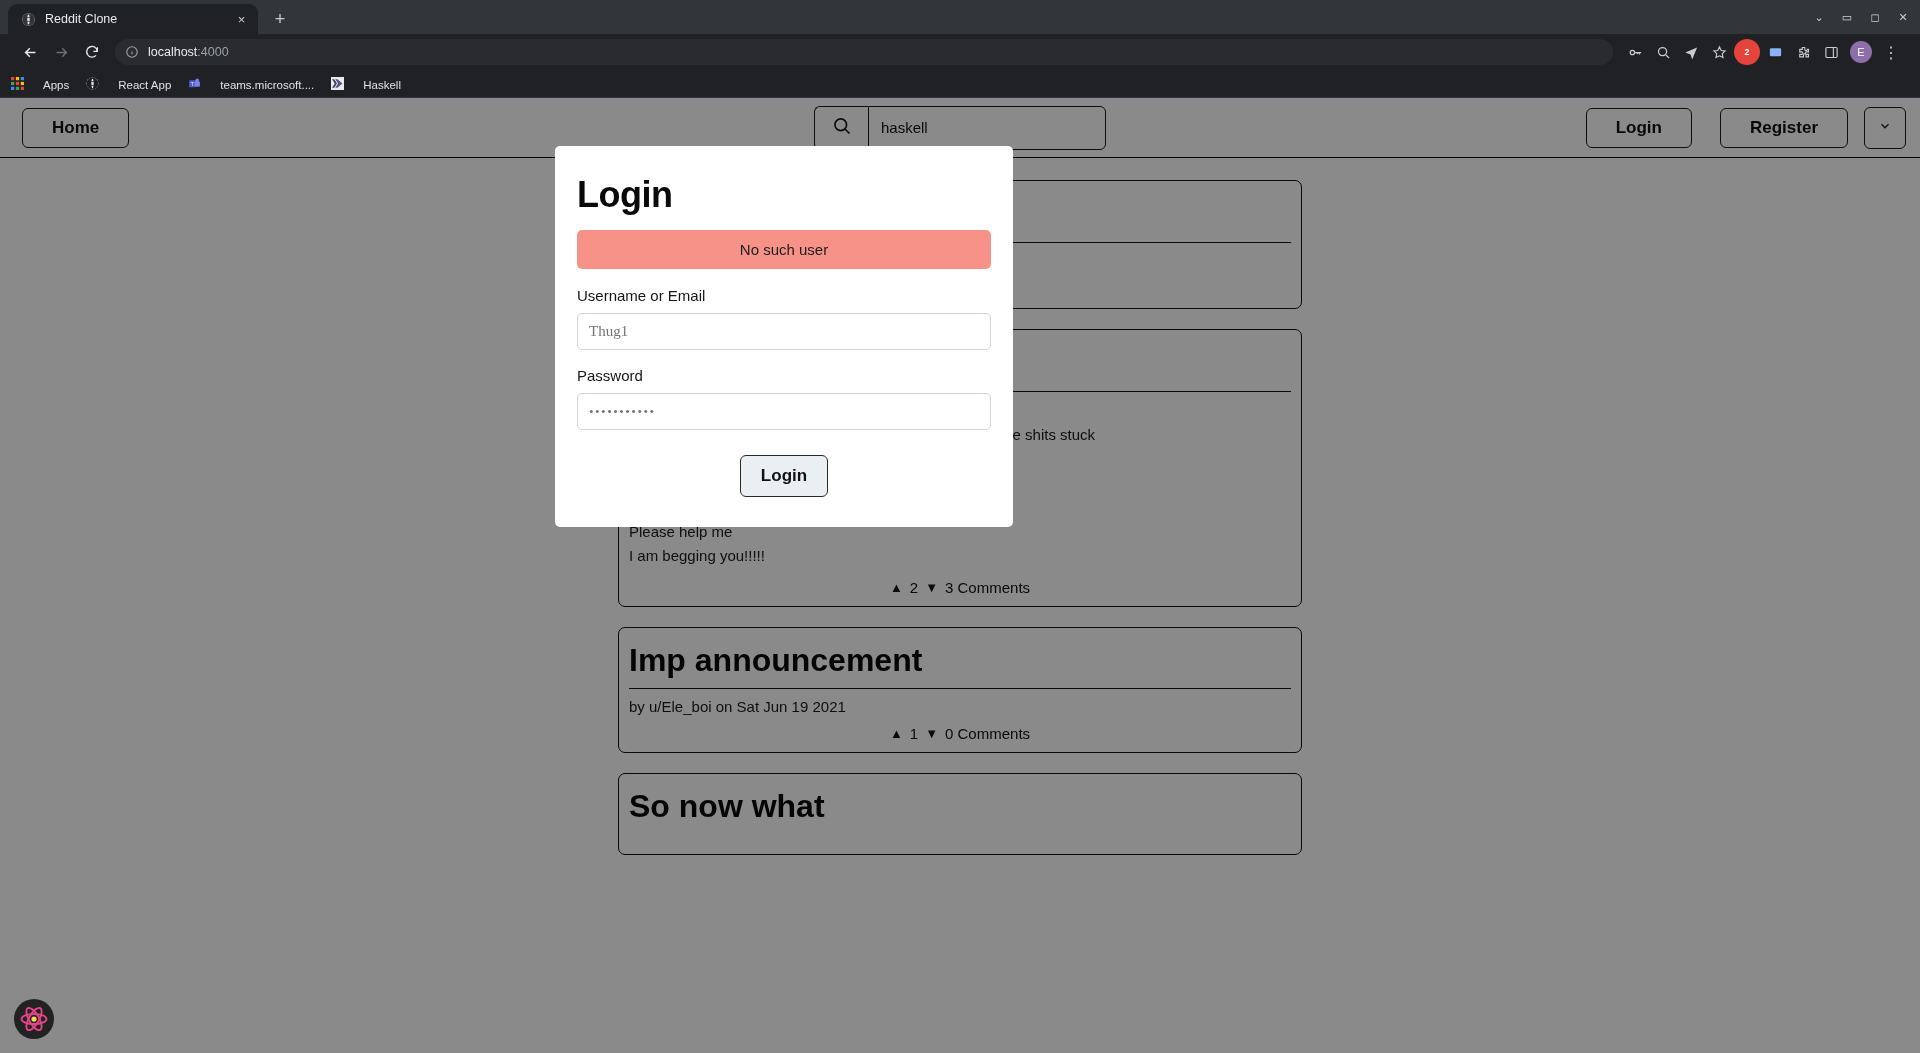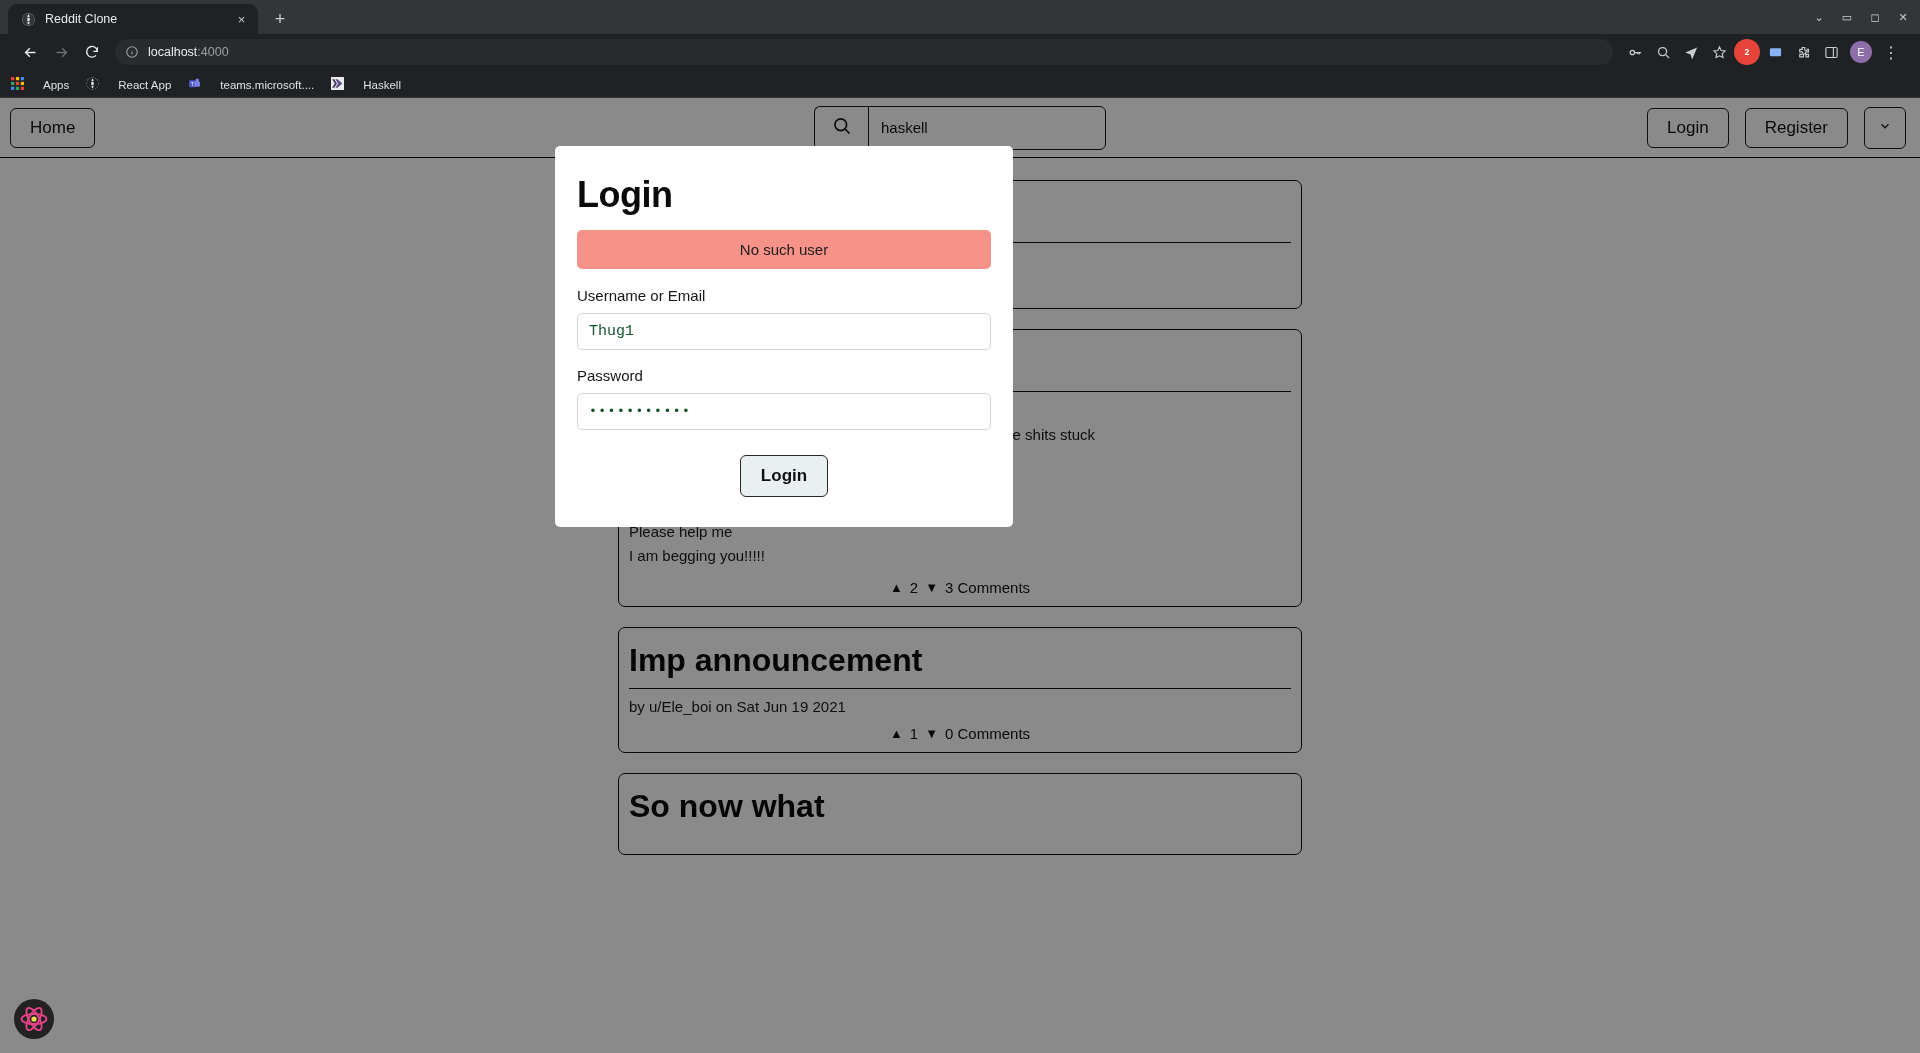--- a/index.html
+++ b/index.html
@@ -87,22 +87,22 @@
   .viewport {
     flex: 1; background: #fff; position: relative; overflow: hidden;
   }
 
   .appnav {
     height: 60px; background: #fff; border-bottom: 1px solid #000;
     display: flex; align-items: center; padding: 0 10px; position: relative;
   }
   .btn-outline {
     border: 1px solid #1a1a1a; border-radius: 6px; background: transparent;
-    font-size: 17px; font-weight: 400; color: #111; padding: 9px 19px;
-    font-family: "Liberation Sans", sans-serif; cursor: pointer;
+    font-size: 17px; font-weight: 700; color: #111; padding: 9px 29px;
+    font-family: "Liberation Sans", sans-serif; cursor: pointer; margin-left: 12px;
   }
   .nav-right { position: absolute; right: 14px; display: flex; align-items: center; gap: 16px; }
   .caret-btn {
     border: 1px solid #1a1a1a; border-radius: 6px; background: transparent;
     width: 42px; height: 42px; display: flex; align-items: center; justify-content: center;
     font-size: 13px; color: #222; cursor: pointer;
   }
   .searchwrap {
     position: absolute; left: 50%; transform: translateX(-50%);
     display: flex; align-items: stretch; height: 44px; width: 292px;
@@ -145,22 +145,22 @@
     background: #fff; border-radius: 5px; padding: 28px 22px 30px 22px;
   }
   .modal-title { font-size: 36px; font-weight: 700; color: #0a0a0a; margin-bottom: 14px; letter-spacing: -0.5px;}
   .alert {
     background: #f79289; border-radius: 5px; color: #1d1d1d;
     font-size: 15px; text-align: center; padding: 11px 8px; margin-bottom: 18px;
   }
   .field-label { font-size: 15px; color: #161616; margin-bottom: 9px; }
   .field-input {
     width: 100%; height: 37px; border: 1px solid #ced4da; border-radius: 5px;
-    padding: 0 11px; font-size: 15px; color: #14532d; background: #fff;
-    font-family: Liberation Mono, monospace; outline: none; margin-bottom: 17px;
+    padding: 0 11px; font-size: 15px; color: #737373; background: #fff;
+    font-family: Liberation Serif, serif; outline: none; margin-bottom: 17px;
   }
   .field-input.pw { letter-spacing: 1.5px; font-size: 13px; }
   .modal-actions { display: flex; justify-content: center; margin-top: 8px; }
   .btn-login-modal {
     background: #eaeff2; border: 1px solid #2b2b2b; border-radius: 6px;
     font-size: 17px; font-weight: 700; color: #101010; padding: 10px 20px;
     font-family: "Liberation Sans", sans-serif; cursor: pointer;
   }
 
   

